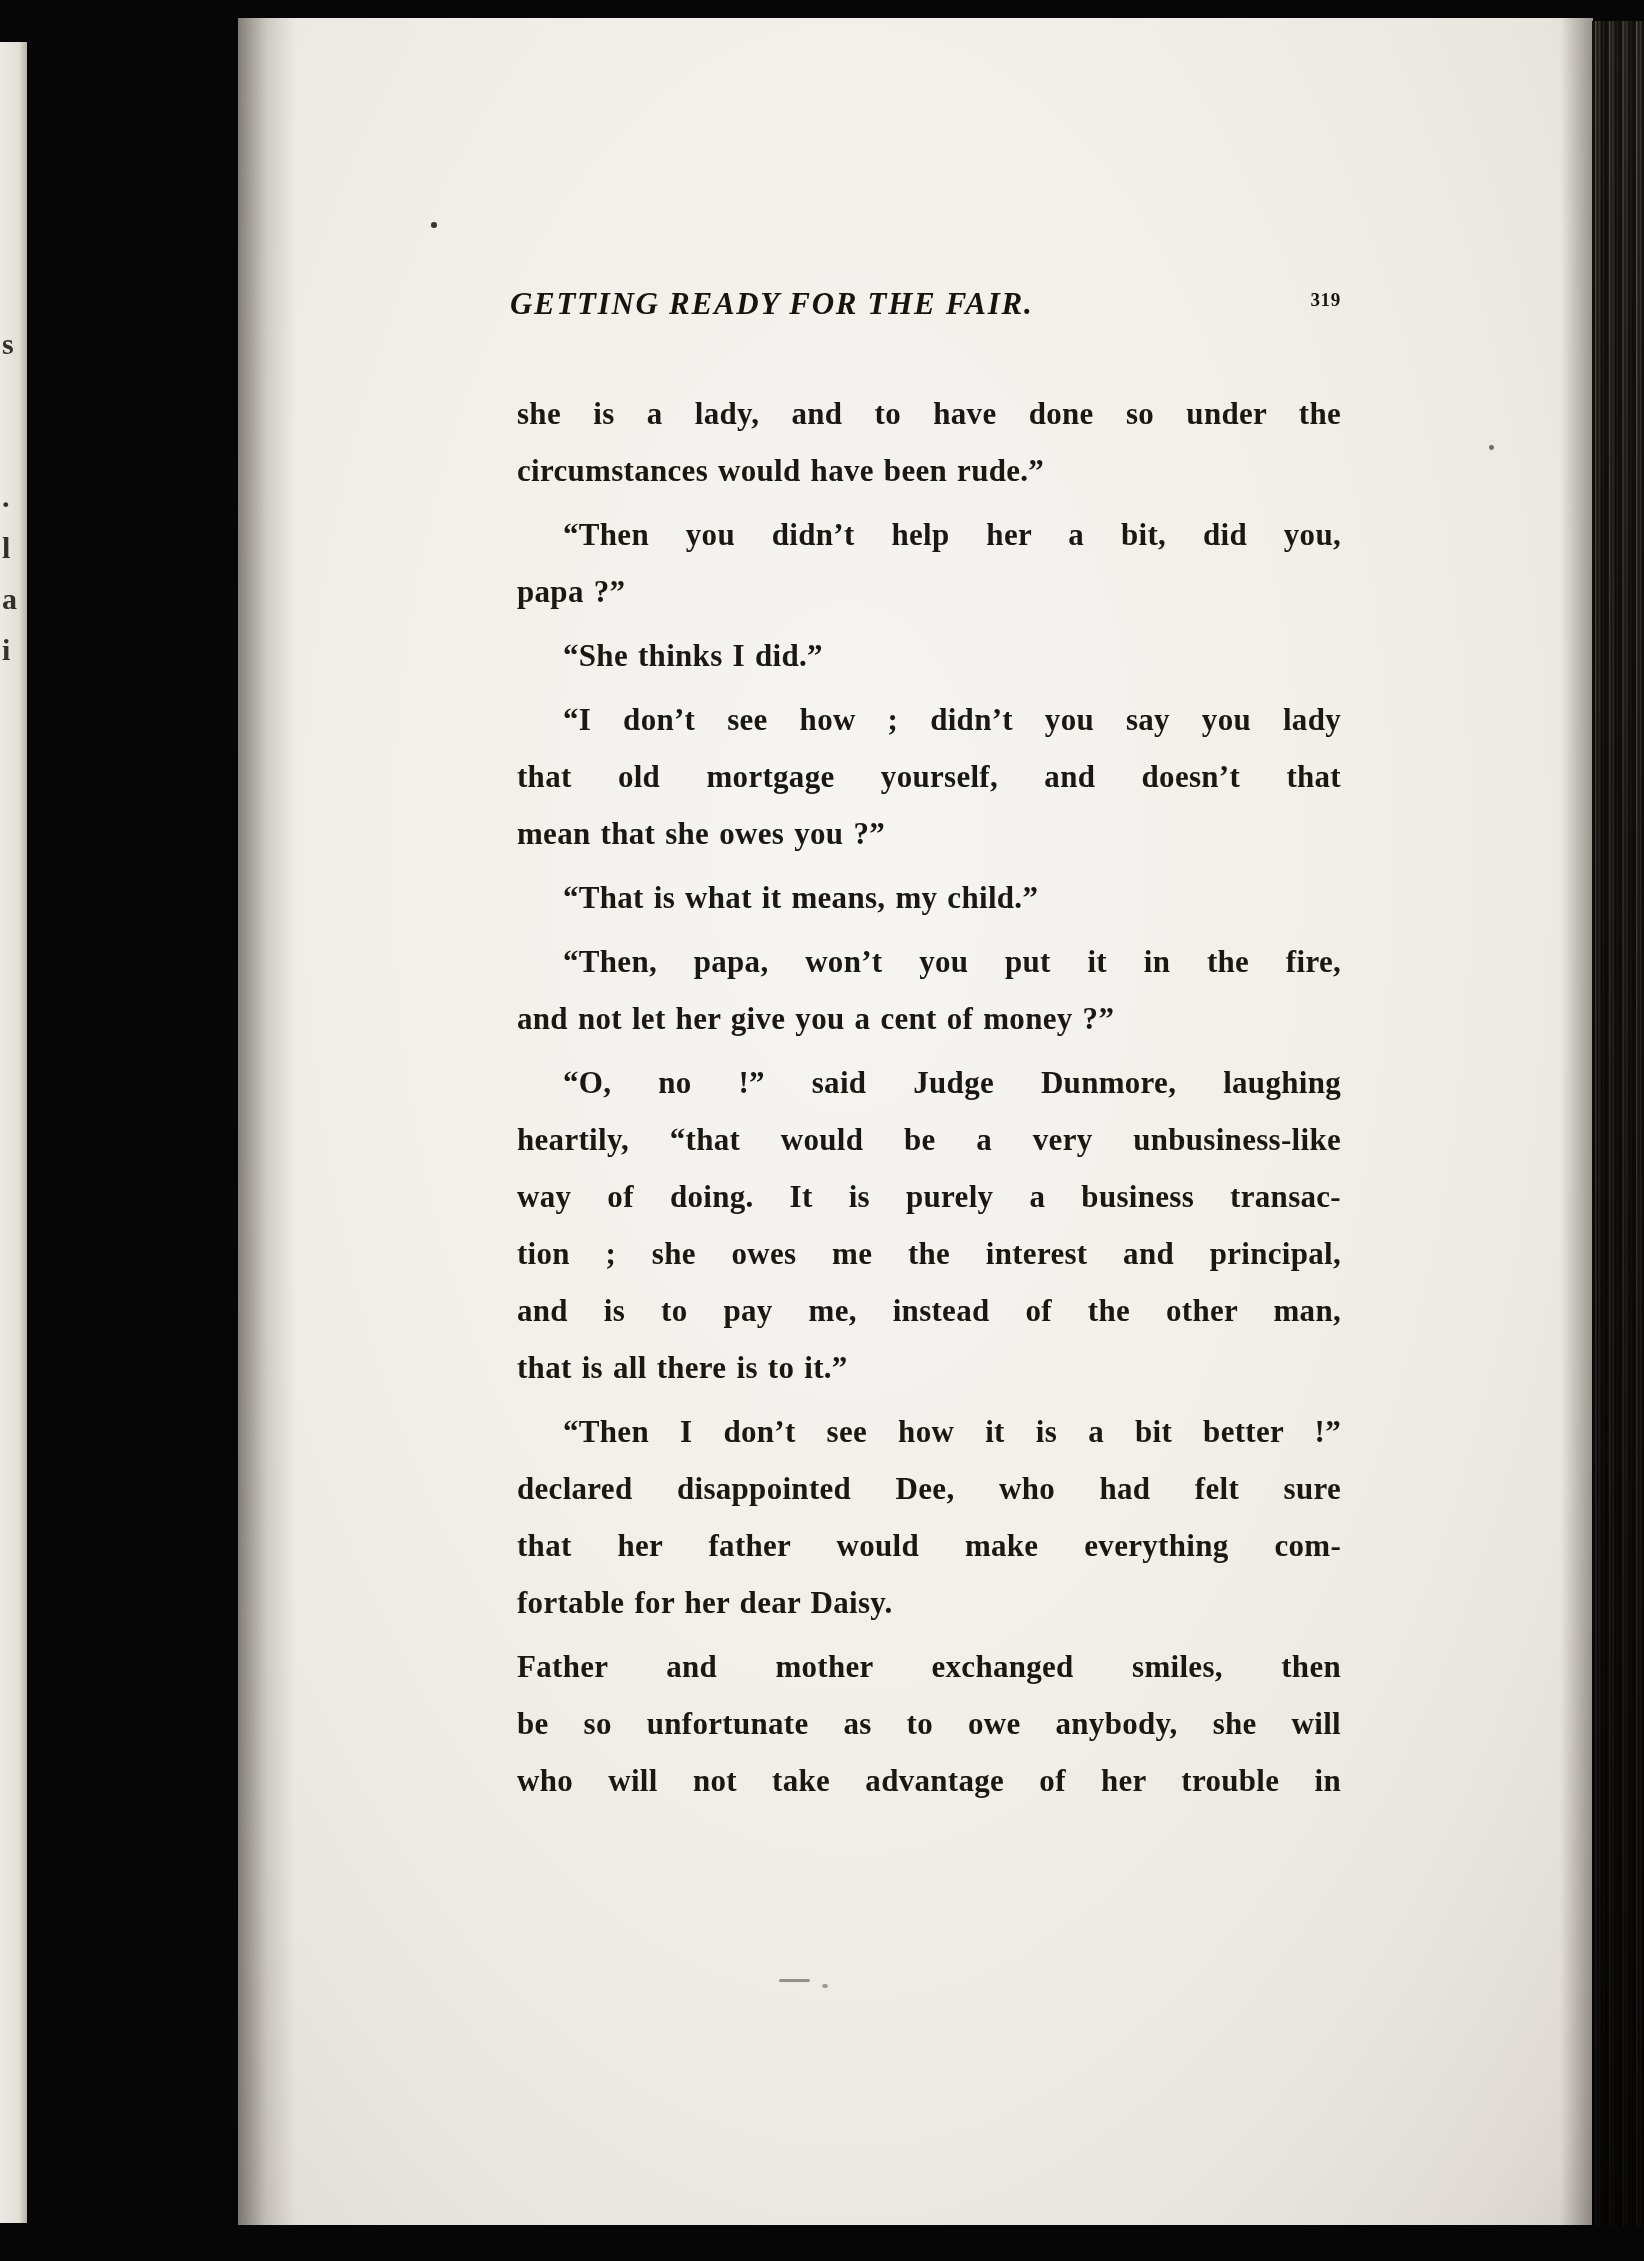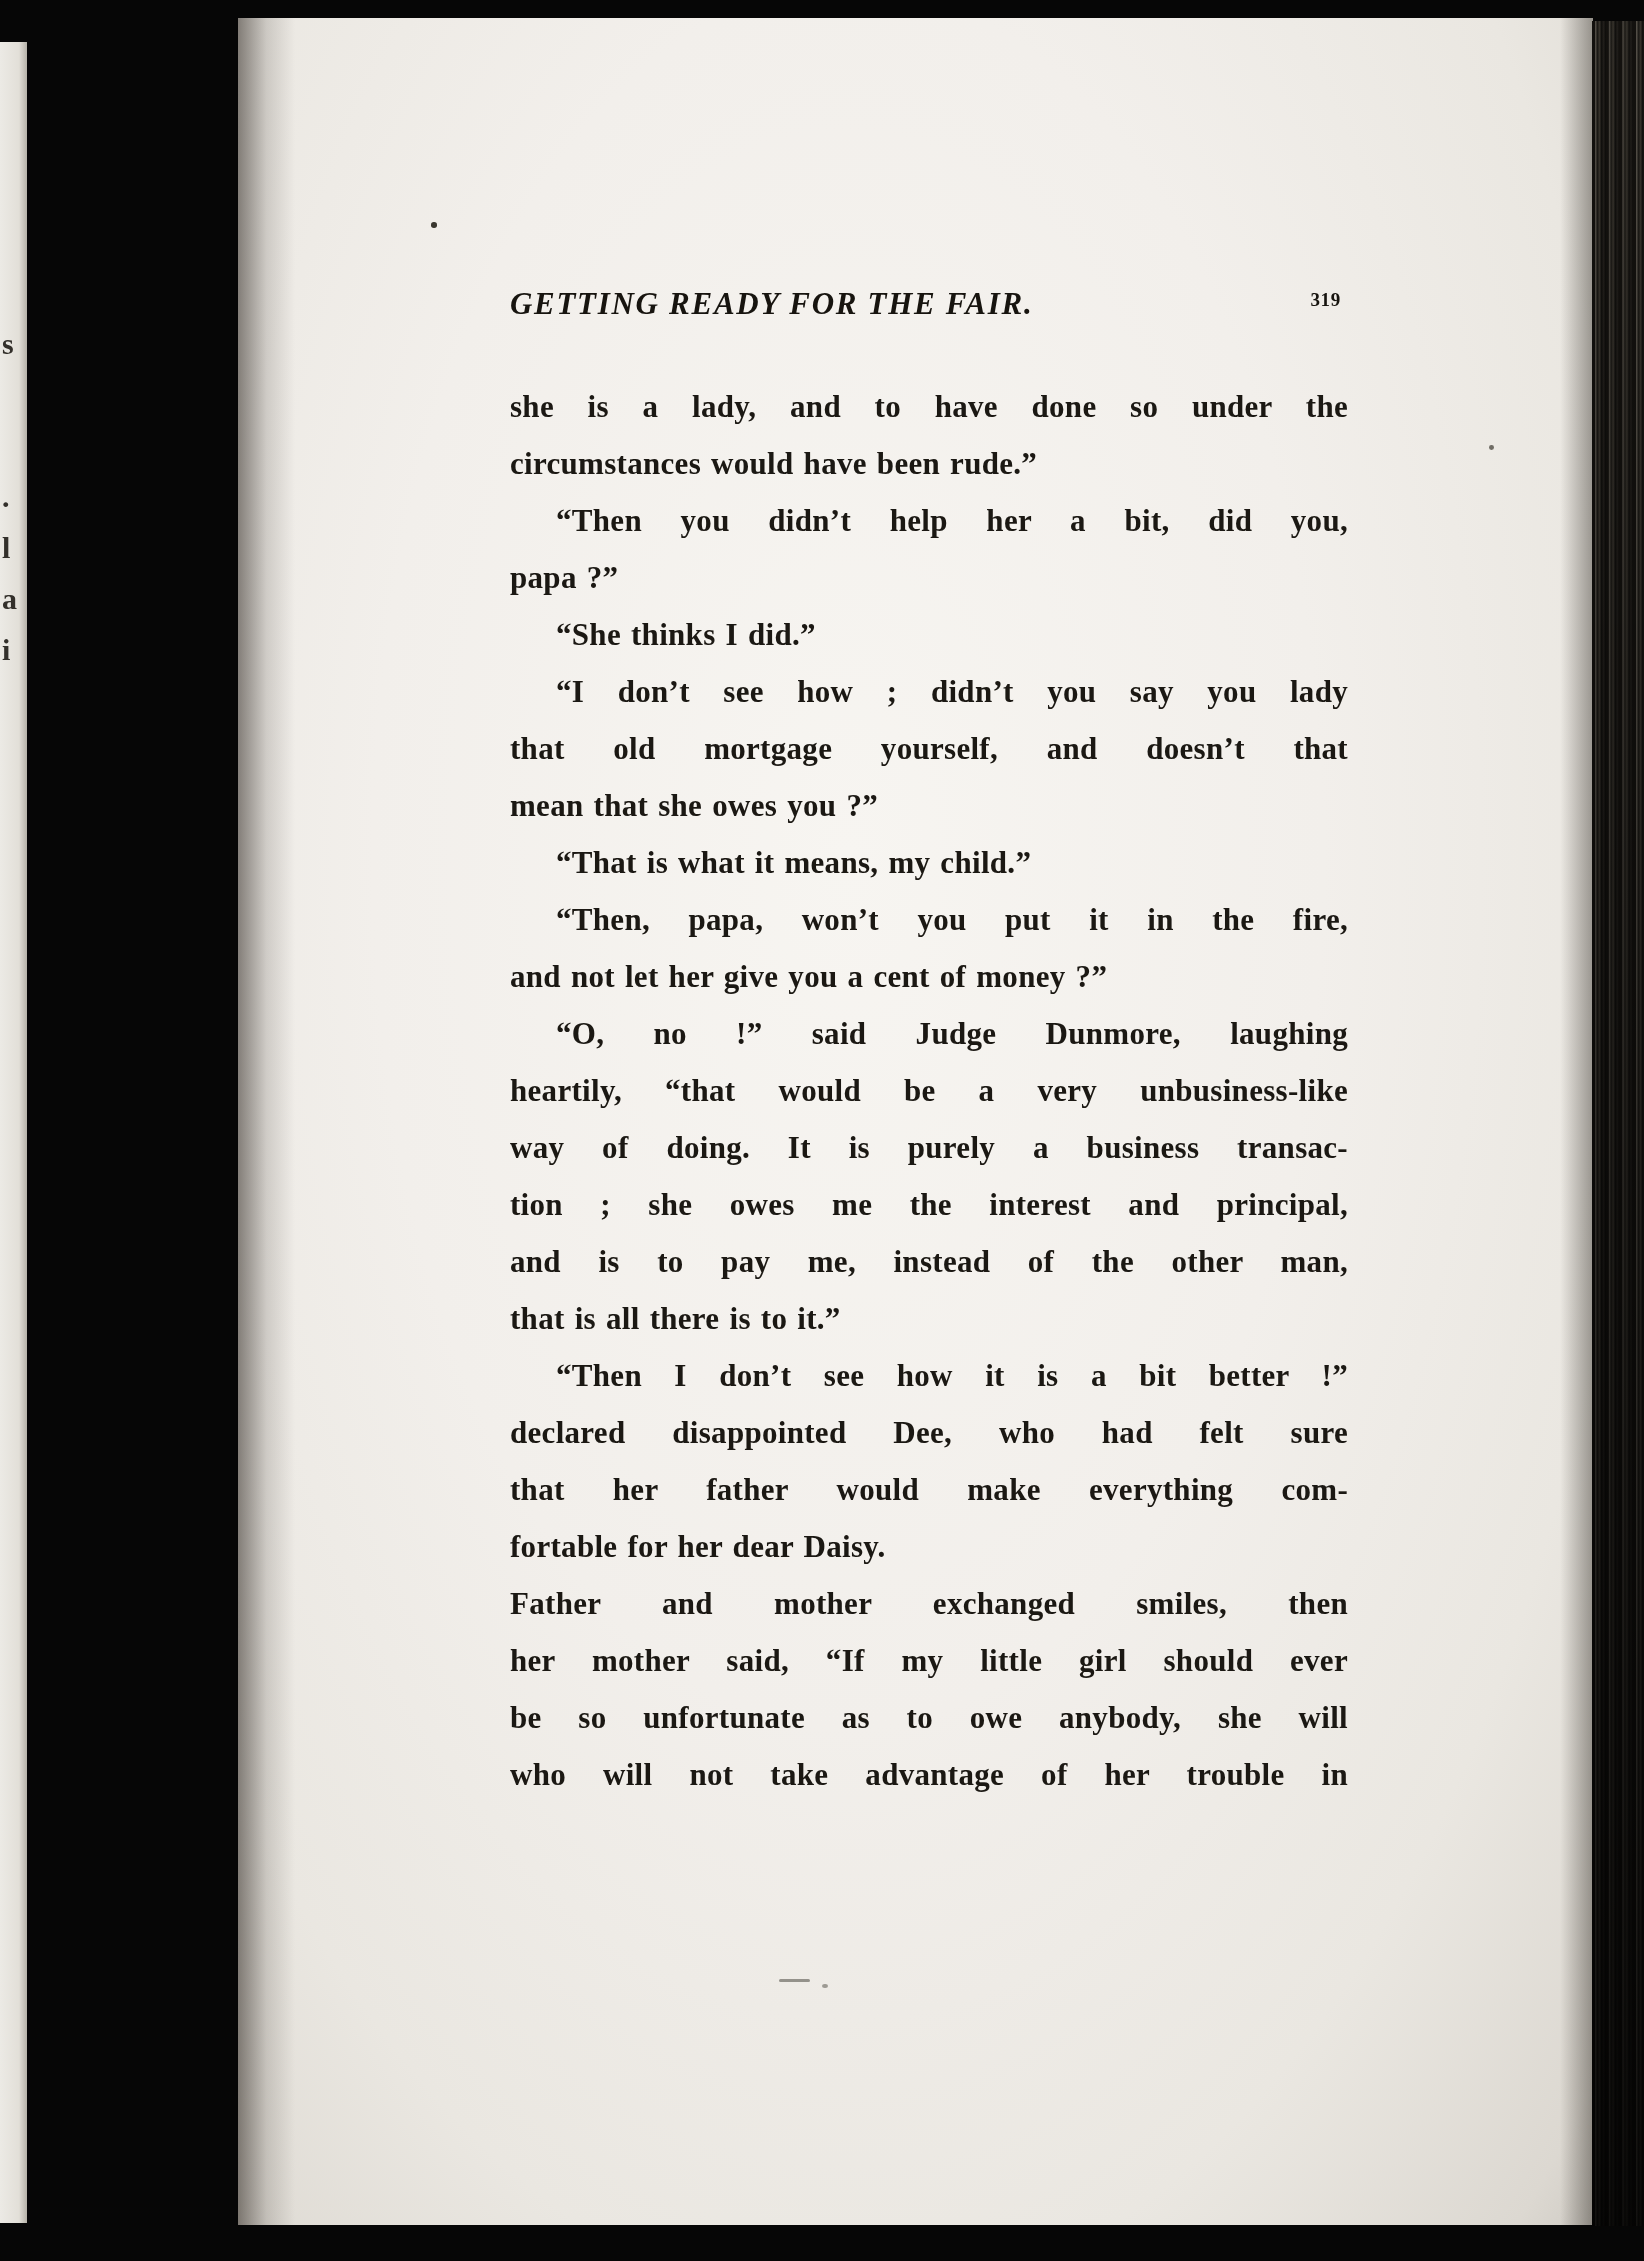--- a/index.html
+++ b/index.html
@@ -48,21 +48,21 @@
   .page-number {
     position: absolute; right: 7px; top: 2.7px;
     font-weight: bold; font-size: 19px; letter-spacing: 0.7px; font-style: normal;
   }
 
   .body-text {
     position: absolute; left: 272px; top: 360px; width: 838px;
     color: #1b1813; font-size: 31px; font-weight: bold;
     letter-spacing: 0.3px; word-spacing: 2px;
   }
-  .para { margin: 0; }
+  .para { margin: 7px; }
   .line {
     height: 57px; line-height: 57px; overflow: hidden;
     text-align: justify; text-align-last: justify;
   }
   .line-last { text-align-last: left; }
   .line-indent { text-indent: 46px; }
 
   
   .edge-stack {
     position: absolute; left: 1592px; top: 20.5px; width: 52px; height: 2205px;
@@ -134,21 +134,20 @@
         <div class="line line-last">that is all there is to it.”</div>
       </div>
       <div class="para">
         <div class="line line-indent">“Then I don’t see how it is a bit better !”</div>
         <div class="line">declared disappointed Dee, who had felt sure</div>
         <div class="line">that her father would make everything com-</div>
         <div class="line line-last">fortable for her dear Daisy.</div>
       </div>
       <div class="para">
         <div class="line">Father and mother exchanged smiles, then</div>
-        <div class="line">her mother said, “If my little girl should ever</div>
         <div class="line">be so unfortunate as to owe anybody, she will</div>
         <div class="line">who will not take advantage of her trouble in</div>
       </div>
     </div>
 
   <div class="speck" id="speck1"></div>
   <div class="speck" id="speck2"></div>
   <div class="speck" id="speck3"></div>
   <div class="speck" id="speck4"></div>
 </div>

